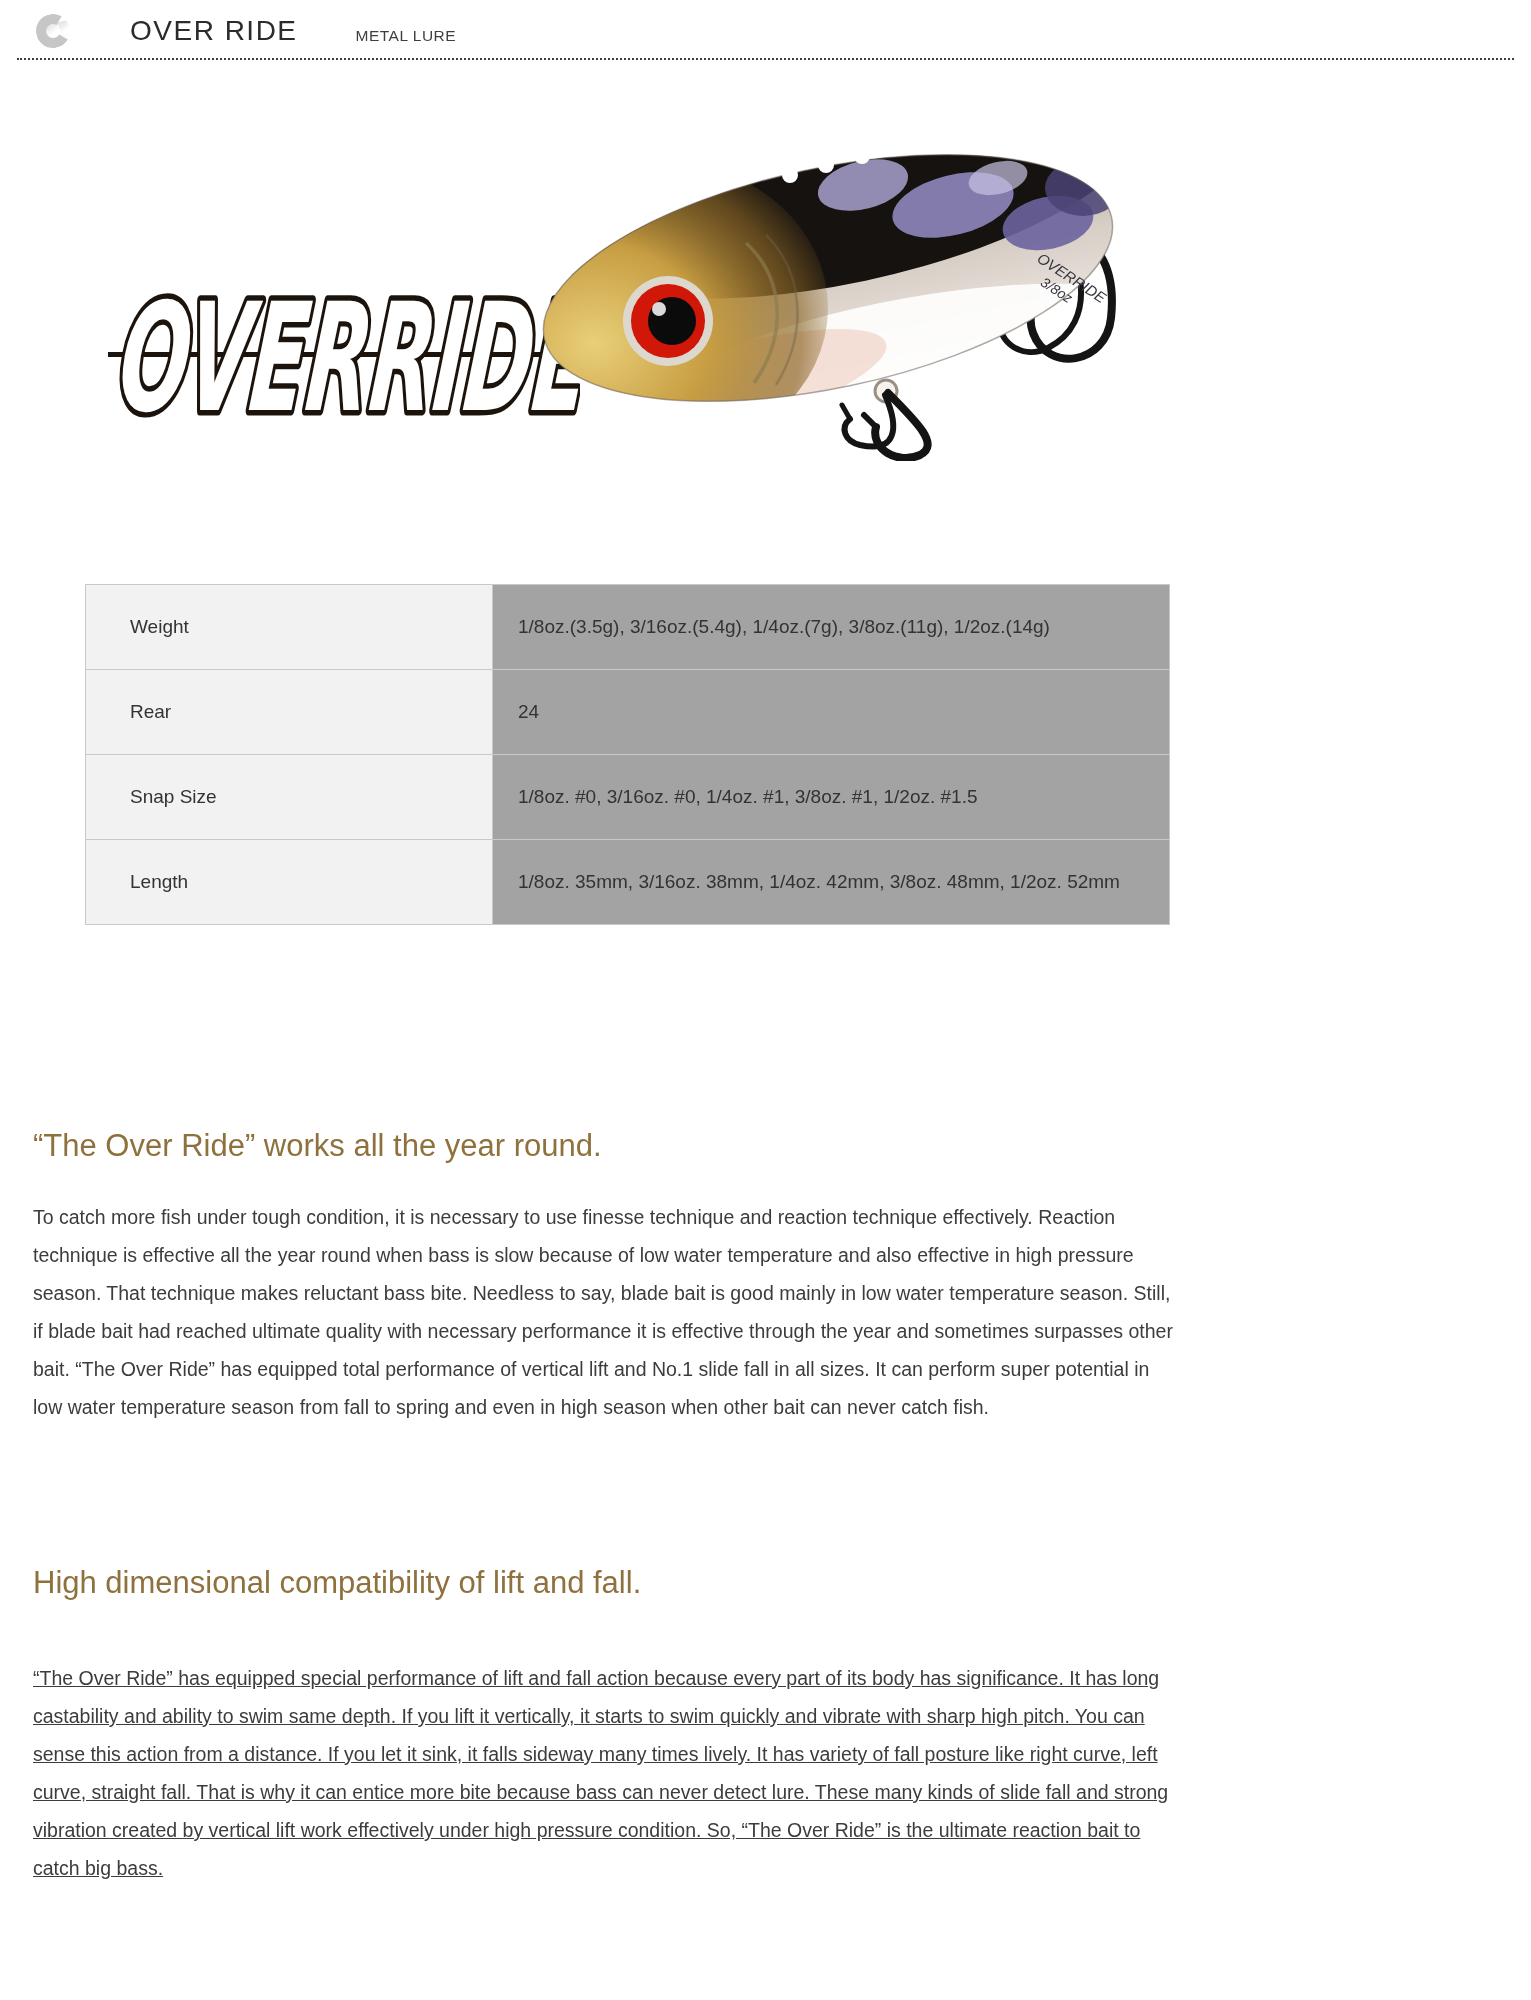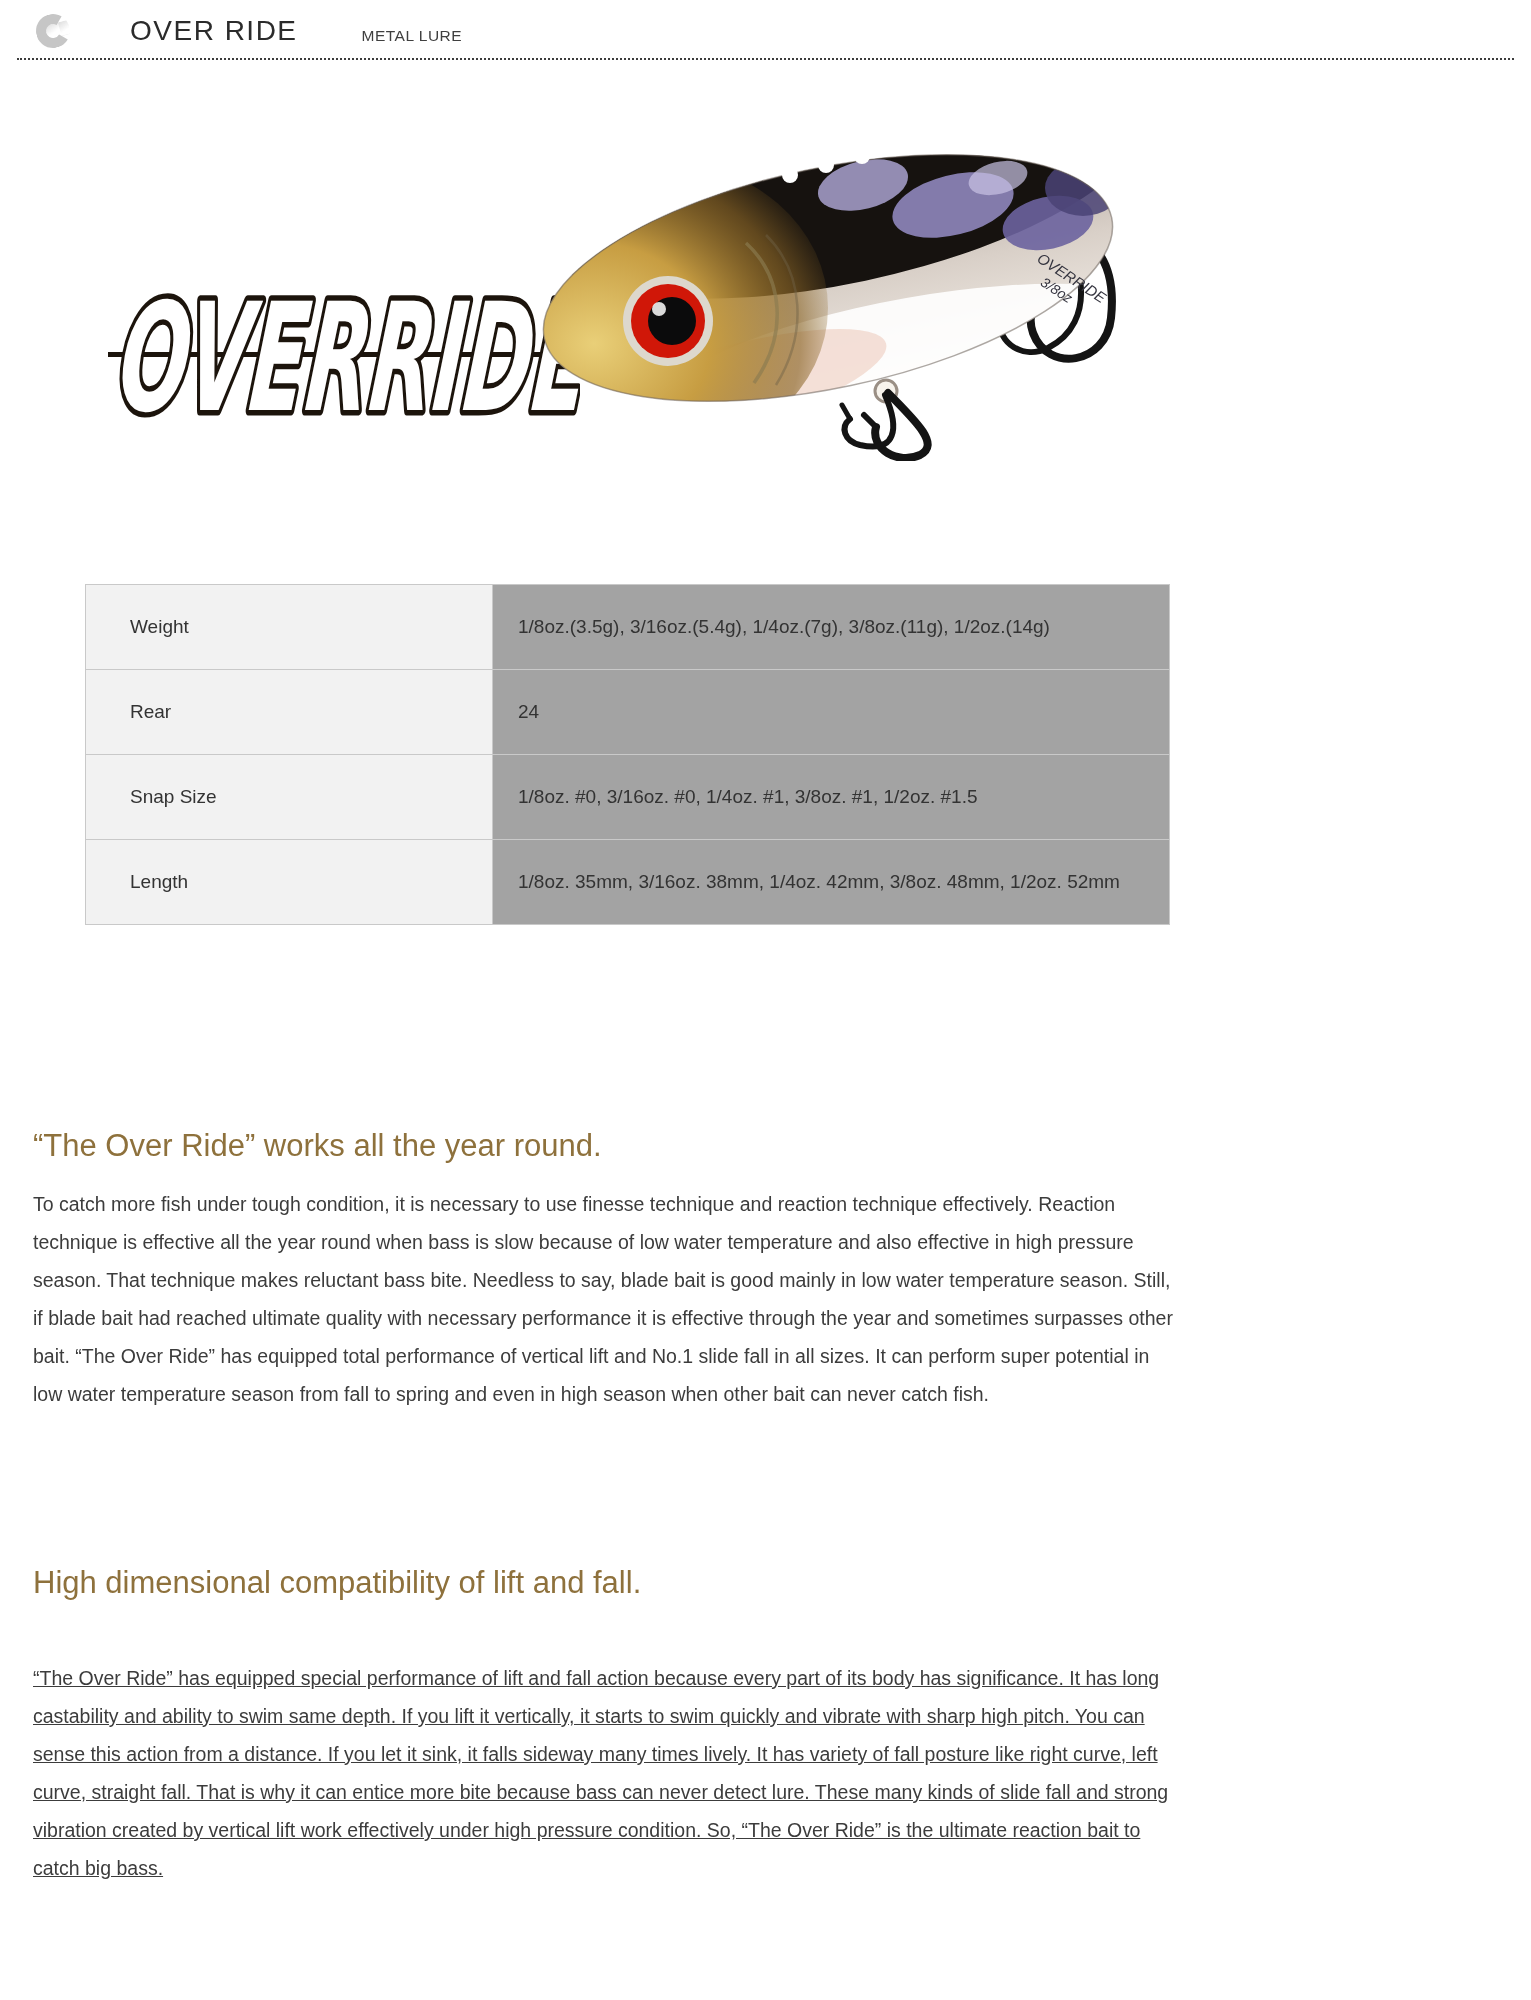--- a/index.html
+++ b/index.html
@@ -30,21 +30,21 @@
     background:
       linear-gradient(160deg, rgba(120,120,120,0.25), rgba(255,255,255,0) 60%);
   }
   .header-title {
     margin-left: 14px;
     font-size: 28px;
     color: #2b2b2b;
     letter-spacing: 1.5px;
   }
   .header-sub {
-    margin-left: 18px;
+    margin-left: 12px;
     font-size: 15.5px;
     color: #3f3f3f;
     letter-spacing: 0.5px;
     padding-top: 9px;
   }
   .dotted-rule {
     position: absolute;
     top: 58px; left: 17px;
     width: 1497px;
     border-top: 2px dotted #3c3c3c;
@@ -89,21 +89,21 @@
     font-weight: 400;
     color: #8e713c;
     line-height: 36px;
   }
   .section p {
     margin: 0;
     font-size: 19.5px;
     line-height: 38px;
     color: #3c3c3c;
   }
-  .section-1 p { margin-top: 21px; }
+  .section-1 p { margin-top: 34px; }
   .section-2 p { margin-top: 58px; text-decoration: underline; }
 </style>
 </head>
 <body>
 
 <div id="page">
 
   <div class="header">
     <div class="c-icon"></div>
     <div class="header-title">OVER RIDE</div>

